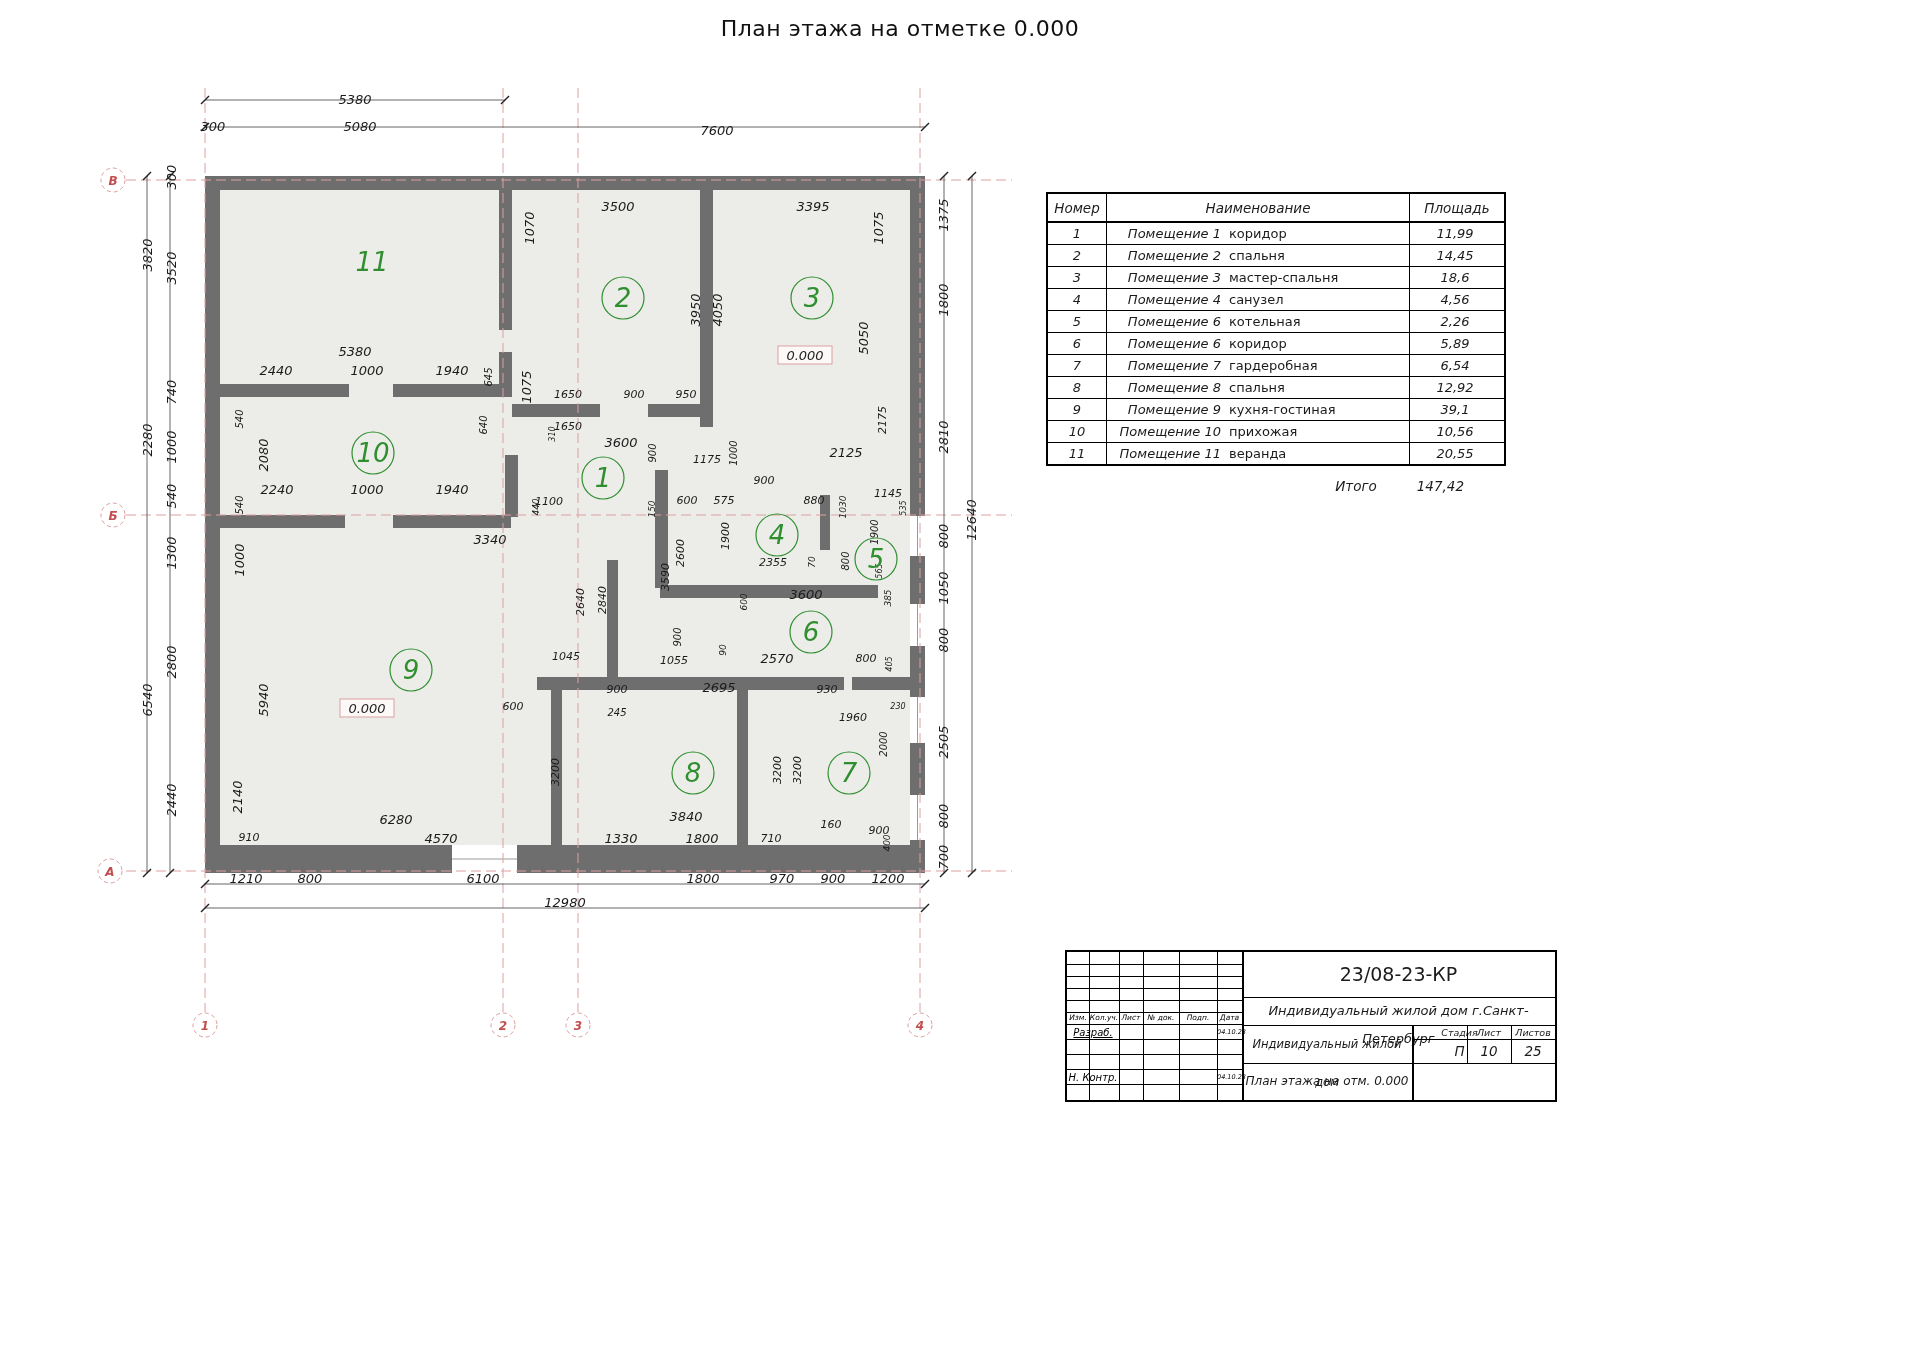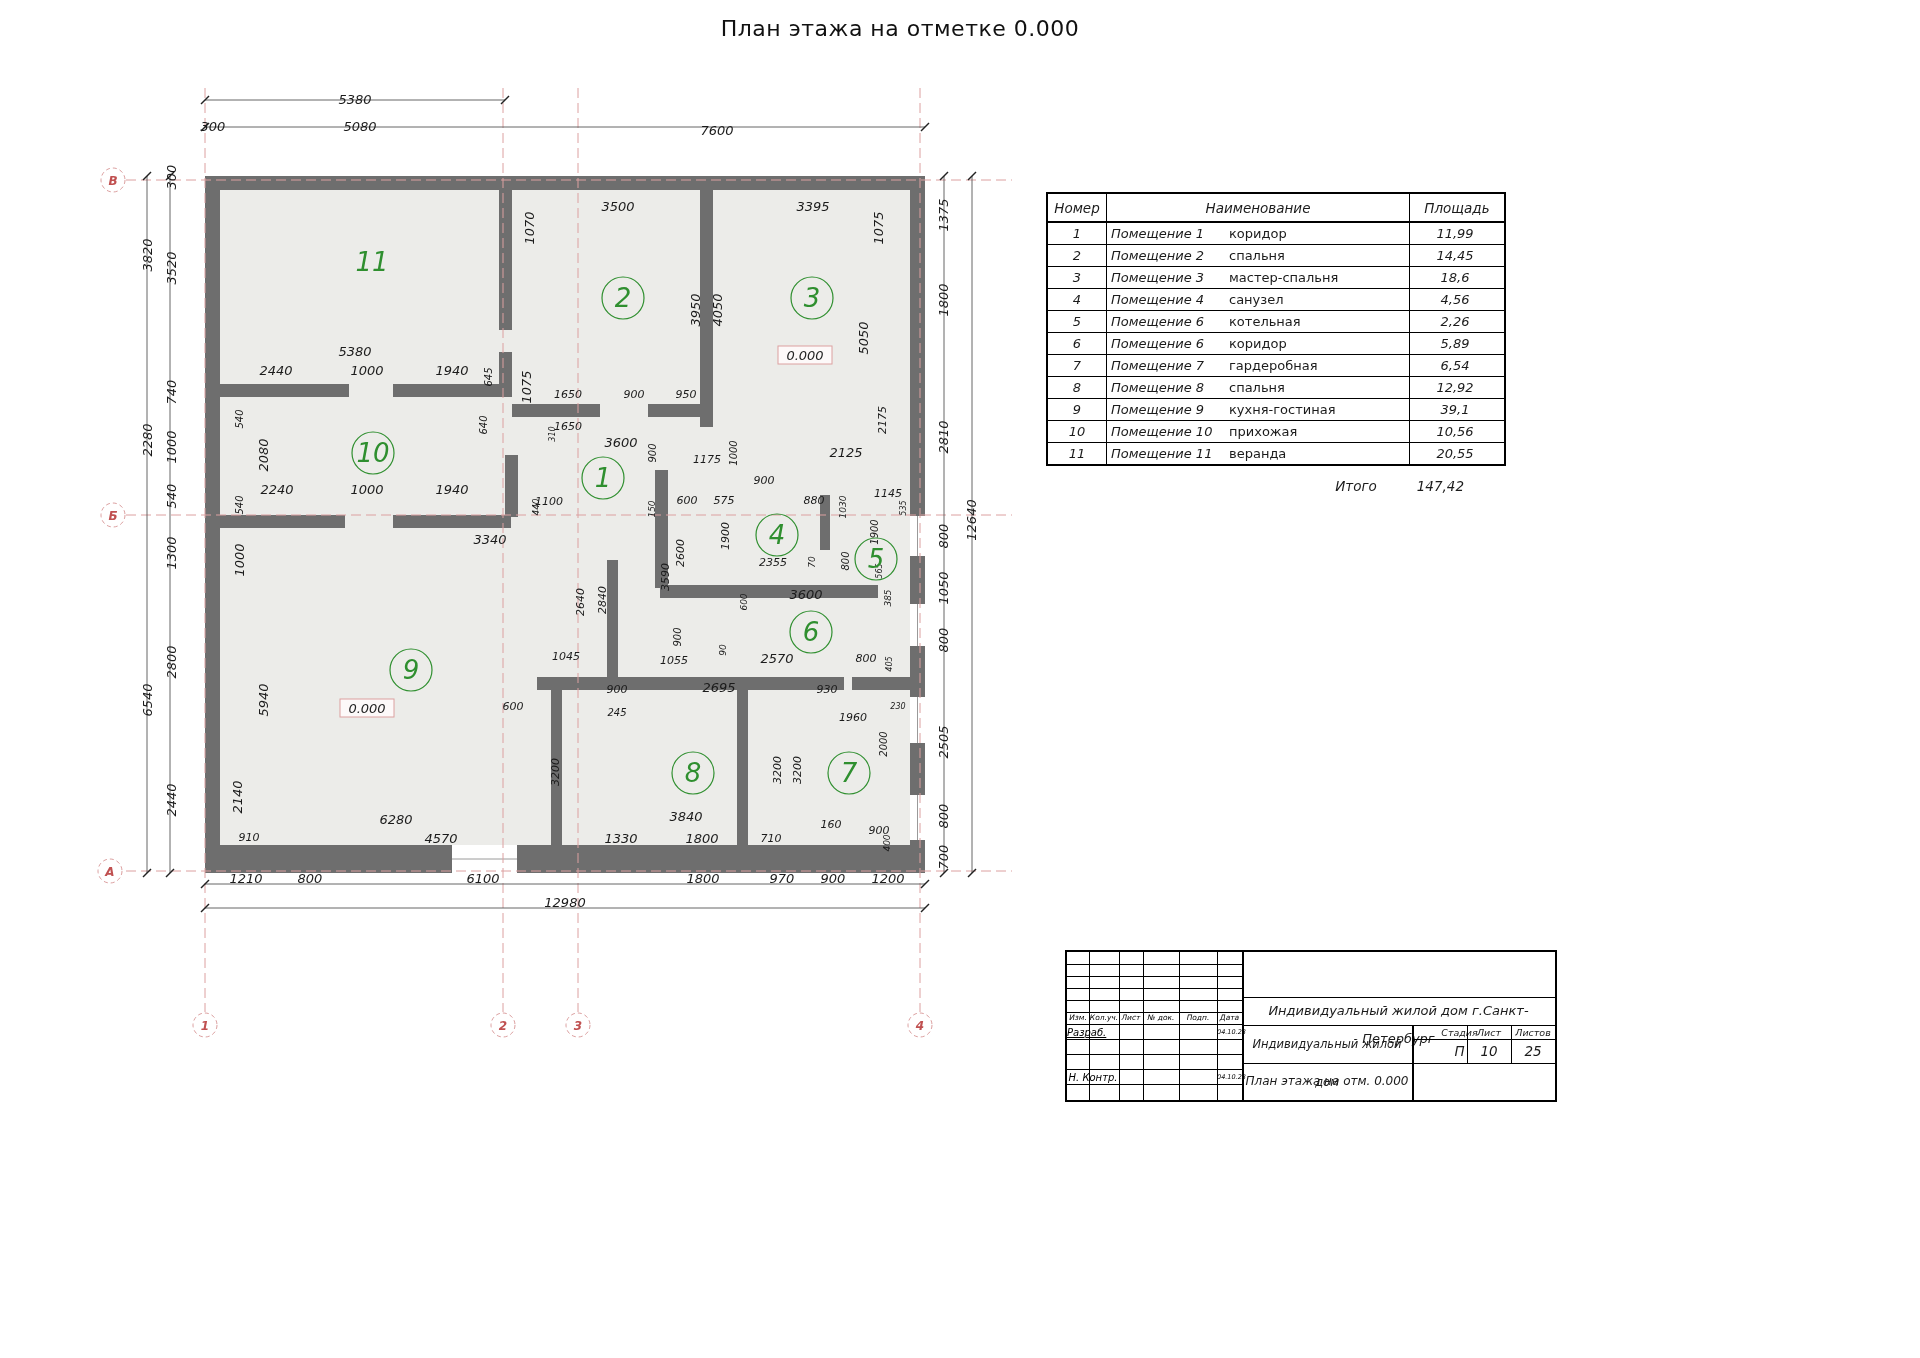--- a/index.html
+++ b/index.html
@@ -12,21 +12,21 @@
   .room-table table{border-collapse:collapse;width:100%;table-layout:fixed;}
   .room-table th,.room-table td{border:1px solid #000;padding:0 4px;overflow:hidden;white-space:nowrap;}
   .room-table table{border:2px solid #000;}
   .room-table thead th{height:27px;font-size:13.5px;font-style:italic;font-weight:normal;border-bottom:2px solid #000;}
   .room-table td{height:21px;font-size:13px;}
   .c-num{width:50px;text-align:center;}
   .c-name{width:294px;border-radius:9px;}
   .c-area{width:86px;text-align:center;}
   td.c-num{font-style:italic;}
   td.c-area{font-style:italic;text-align:center;padding-right:8px;}
-  .r-label{font-style:italic;display:inline-block;min-width:110px;}
+  .r-label{font-style:italic;display:inline-block;min-width:110px;text-align:right;}
   .r-name{font-style:normal;font-family:"DejaVu Sans",sans-serif;margin-left:8px;}
   .total-row{display:flex;justify-content:flex-end;gap:40px;padding-right:16px;
        font-style:italic;font-size:13.5px;margin-top:12px;}
   
   .tb{position:absolute;left:1065px;top:950px;width:488px;height:148px;border:2px solid #000;box-sizing:content-box;}
   .tb .ln{position:absolute;background:#000;}
   .tb .txt{position:absolute;font-style:italic;color:#000;white-space:nowrap;}
   .tb-doc{position:absolute;left:175px;top:0;width:313px;height:45px;line-height:45px;
        text-align:center;font-size:19px;}
   .tb-project{position:absolute;left:175px;top:45px;width:313px;height:28px;line-height:28px;
@@ -339,20 +339,21 @@
         </tr>
       </tbody>
   </table>
   <div class="total-row">
     <span>Итого</span>
     <span>147,42</span>
   </div>
 </div>
 
 <div class="tb">
+  <div class="tb-doc">23/08-23-КР</div>
   <div class="tb-project">Индивидуальный жилой дом г.Санкт-Петербург</div>
   <div class="tb-object">Индивидуальный жилой дом</div>
   <div class="tb-sheet-title">План этажа на отм. 0.000</div>
   <div class="tb-h p-stage">Стадия</div>
   <div class="tb-h p-sheet">Лист</div>
   <div class="tb-h p-sheets">Листов</div>
   <div class="tb-v p-stage">П</div>
   <div class="tb-v p-sheet">10</div>
   <div class="tb-v p-sheets">25</div>
 <div class="ln" style="left: 22px; top: 0px; width: 1px; height: 148px;"></div>
@@ -377,17 +378,17 @@
     <div class="ln" style="left: 345px; top: 73px; width: 2px; height: 75px;"></div>
     <div class="ln" style="left: 400px; top: 73px; width: 1px; height: 38px;"></div>
     <div class="ln" style="left: 444px; top: 73px; width: 1px; height: 38px;"></div>
     <div class="ln" style="left: 345px; top: 87px; width: 143px; height: 1px;"></div>
     <div class="txt" style="left: 0px; top: 61px; width: 22px; text-align: center; font-size: 7.5px;">Изм.</div>
     <div class="txt" style="left: 22px; top: 61px; width: 30px; text-align: center; font-size: 7.5px;">Кол.уч.</div>
     <div class="txt" style="left: 52px; top: 61px; width: 24px; text-align: center; font-size: 7.5px;">Лист</div>
     <div class="txt" style="left: 76px; top: 61px; width: 36px; text-align: center; font-size: 7.5px;">№ док.</div>
     <div class="txt" style="left: 112px; top: 61px; width: 38px; text-align: center; font-size: 7.5px;">Подп.</div>
     <div class="txt" style="left: 150px; top: 61px; width: 25px; text-align: center; font-size: 7.5px;">Дата</div>
-    <div class="txt" style="left: 0px; top: 75px; width: 52px; font-size: 10px; text-decoration: underline;">Разраб.</div>
+    <div class="txt" style="left: 0px; top: 75px; width: 52px; text-align: center; font-size: 10px; text-decoration: underline;">Разраб.</div>
     <div class="txt" style="left: 150px; top: 76px; width: 25px; text-align: center; font-size: 6.5px;">04.10.23</div>
     <div class="txt" style="left: 0px; top: 120px; width: 52px; text-align: center; font-size: 10px;">Н. Контр.</div>
     <div class="txt" style="left: 150px; top: 121px; width: 25px; text-align: center; font-size: 6.5px;">04.10.23</div>
   </div>
 
 </body></html>

